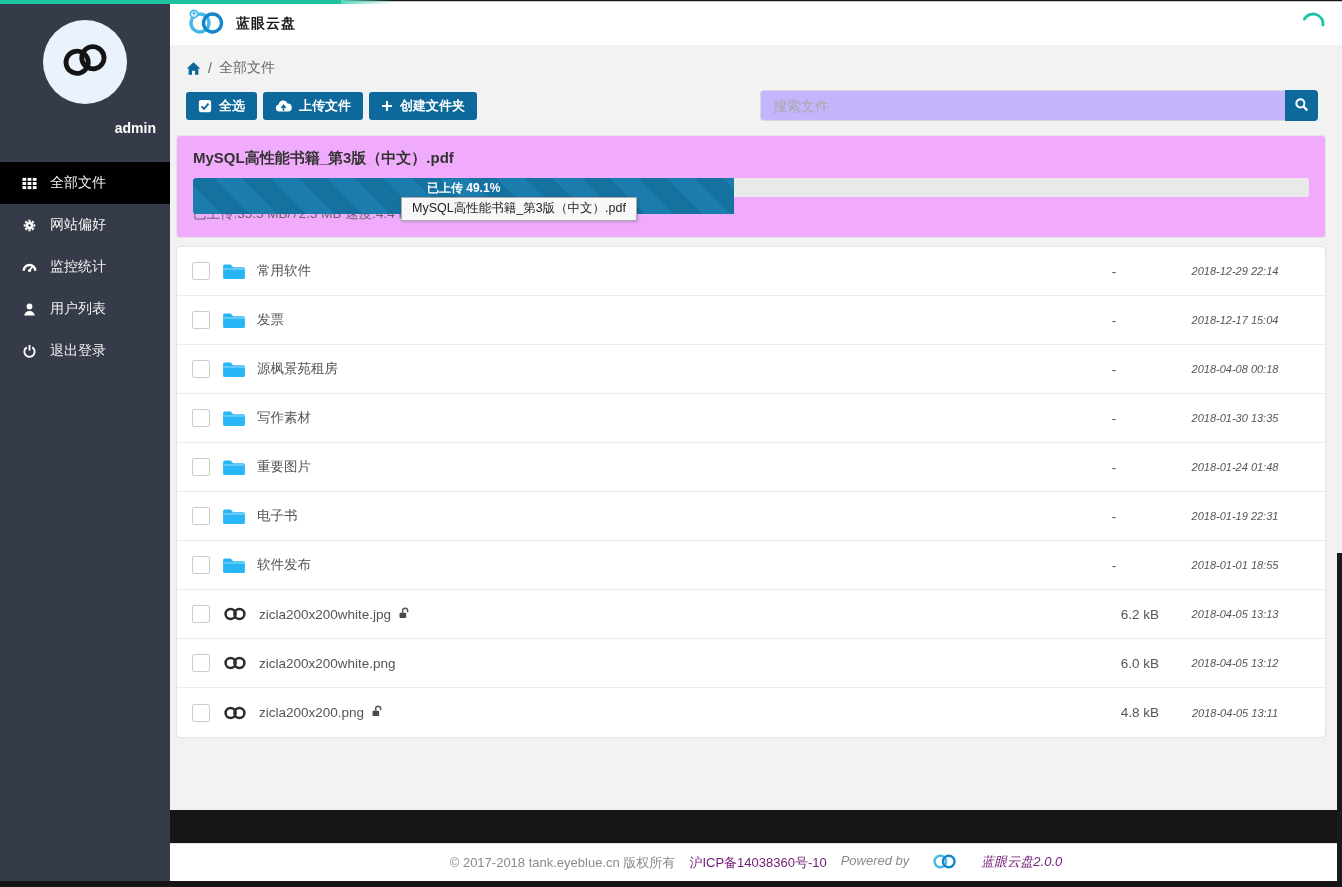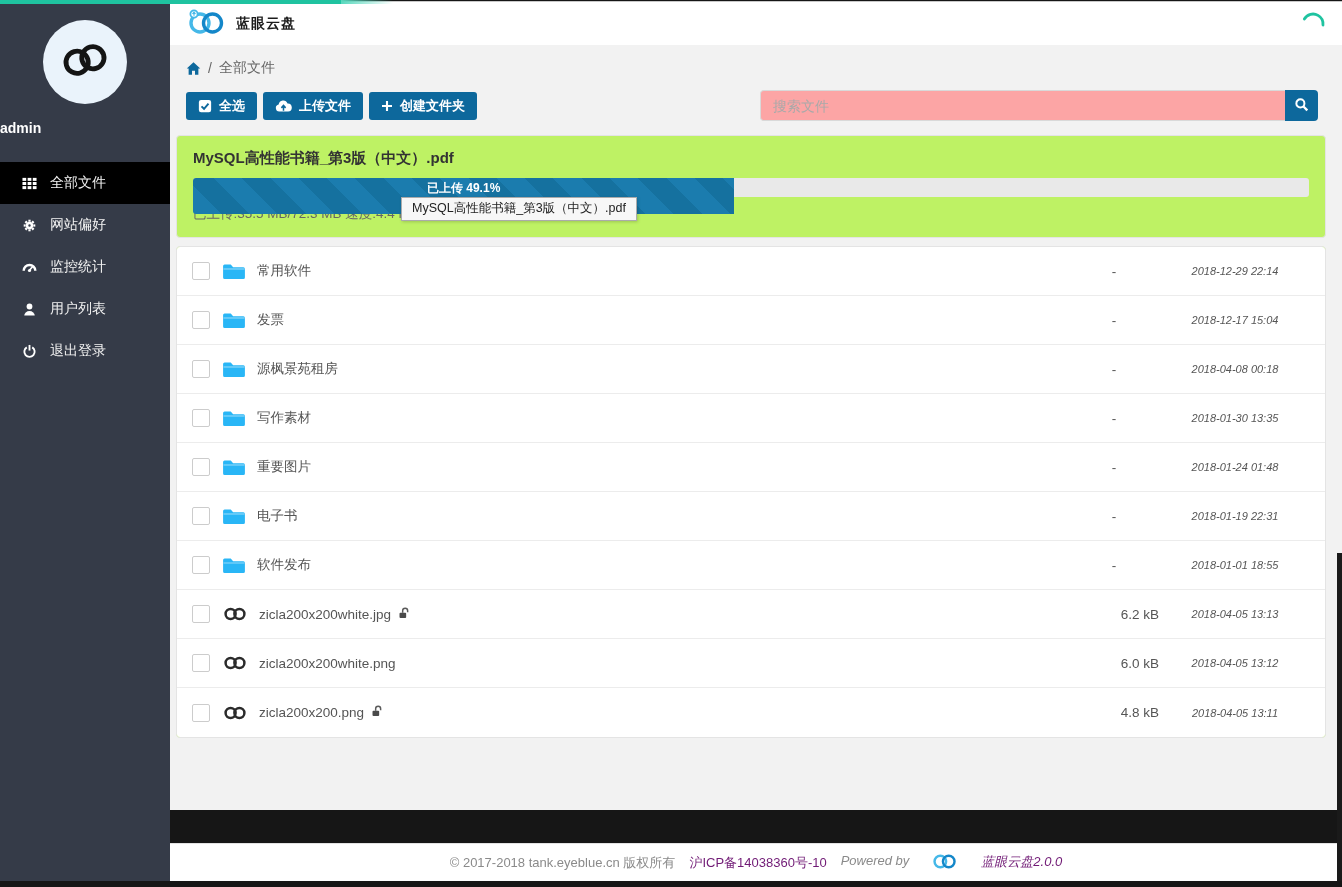--- a/index.html
+++ b/index.html
@@ -8,21 +8,21 @@
   .app { position:relative; width:1342px; height:887px; background:#161616; overflow:hidden; }
 
   
   .hairline { position:absolute; top:1px; left:0; width:100%; height:1px; background:#c9c9c9; z-index:55; }
   .pace-bar { position:absolute; top:0; left:0; width:341px; height:4px; background:#1fc3a0; z-index:60; }
   .pace-bar::after { content:""; position:absolute; right:-52px; top:0; width:52px; height:4px;
       background:linear-gradient(90deg,#58d8bd,rgba(120,226,203,0)); }
 
   
   .sidebar { position:absolute; left:0; top:0; bottom:6px; width:170px; background:#353b48; color:#fff; z-index:5; }
-  .profile { padding:20px 0 26px; text-align:left; }
+  .profile { padding:20px 14px 26px; text-align:right; }
   .avatar { width:84px; height:84px; border-radius:50%; background:#eaf3fb; margin:0 auto;
       display:flex; align-items:center; justify-content:center; }
   .username { margin-top:16px; font-size:14px; font-weight:bold; color:#fff; }
   .nav-item { display:flex; align-items:center; height:42px; padding-left:21px; cursor:pointer;
       font-size:14px; color:#f2f2f2; }
   .nav-item.active { background:#000; }
   .nav-item .nav-ico { width:16px; height:16px; margin-right:13px; color:#fff; display:inline-flex; align-items:center; justify-content:center; }
   .nav-item .nav-ico svg { width:15px; height:15px; display:block; }
 
   
@@ -38,27 +38,27 @@
   .crumb-home { color:#0d689c; width:15px; height:15px; cursor:pointer; }
   .crumb-home svg { width:15px; height:15px; display:block; }
 
   .toolbar-row { display:flex; align-items:center; margin:0 8px 14px 10px; }
   .btn { display:inline-flex; align-items:center; gap:7px; background:#0d689c; color:#fff; border:none;
       height:28px; padding:0 12px; font-size:13px; font-weight:bold; border-radius:3px; margin-right:6px; cursor:pointer;
       font-family:inherit; }
   .btn svg { display:block; }
   .search-group { margin-left:auto; display:flex; height:31px; width:558px; }
   .search-input { flex:1; border:1px solid #d9d9d9; border-right:none; border-radius:4px 0 0 4px;
-      padding:0 12px; font-size:14px; color:#333; background:#fca5a5; outline:none; font-family:inherit; }
+      padding:0 12px; font-size:14px; color:#333; background:#c4b5fd; outline:none; font-family:inherit; }
   .search-input::placeholder { color:#a9a9a9; }
   .search-btn { width:33px; background:#0d689c; border:none; border-radius:0 4px 4px 0; cursor:pointer;
       display:flex; align-items:center; justify-content:center; }
 
   
-  .card { background:#bef264; border:1px solid #e4e4e4; border-radius:4px; }
+  .card { background:#f0abfc; border:1px solid #e4e4e4; border-radius:4px; }
   .upload-card { padding:13px 16px 14px; margin-bottom:8px; }
   .upload-card.second { margin-bottom:15px; }
   .upload-title { font-size:15px; font-weight:bold; color:#333; margin-bottom:10px; }
   .progress { position:relative; height:19px; background:#e9e9e9; border-radius:3px; overflow:visible; }
   .progress-fill { height:36px; border-radius:3px 0 0 3px;
       background:repeating-linear-gradient(45deg,#1b7cae 0 20px,#15719f 20px 40px);
       text-align:center; }
   .progress-label { display:inline-block; font-size:12px; font-weight:bold; color:#fff; line-height:19px; white-space:nowrap; }
   .upload-info { margin-top:8px; font-size:13.5px; color:#666; }
   .tooltip { position:absolute; left:208px; top:19px; z-index:20; background:#f7f7f7; border:1px solid #ababab;

